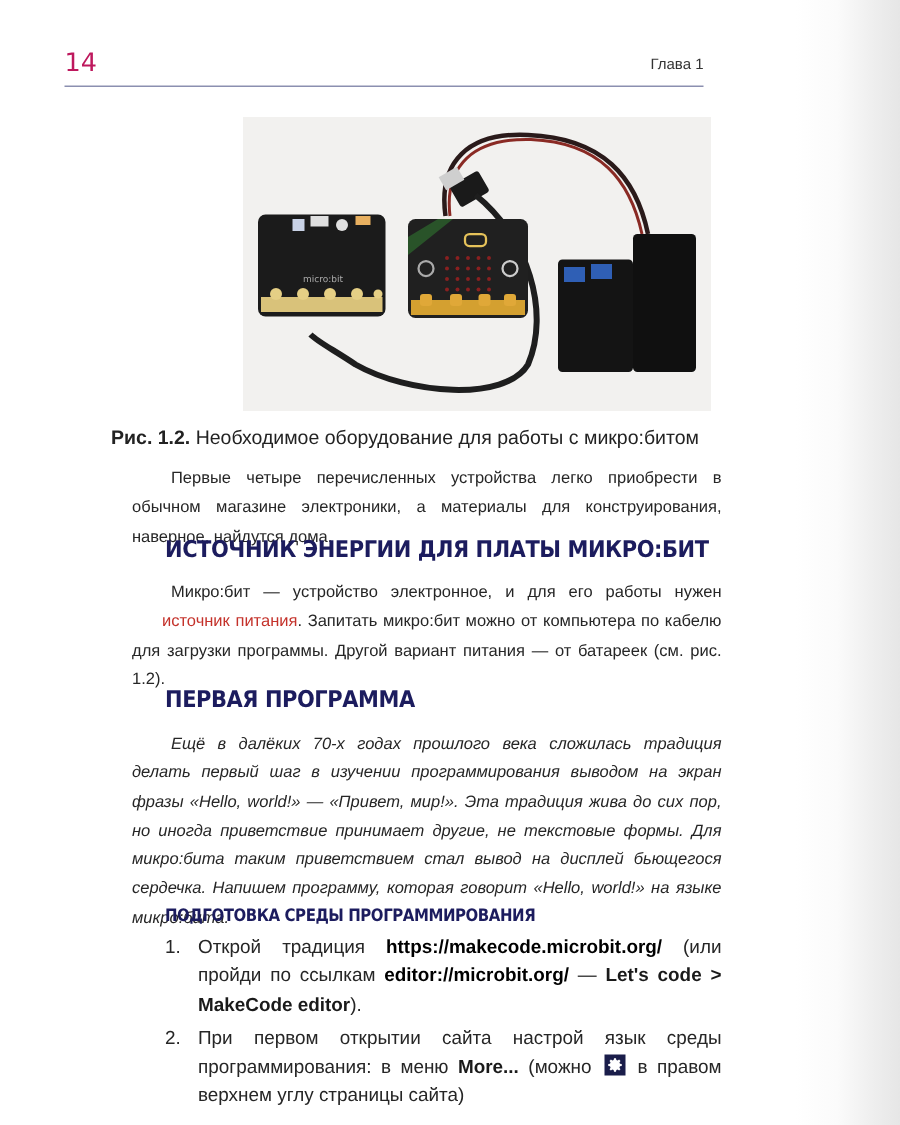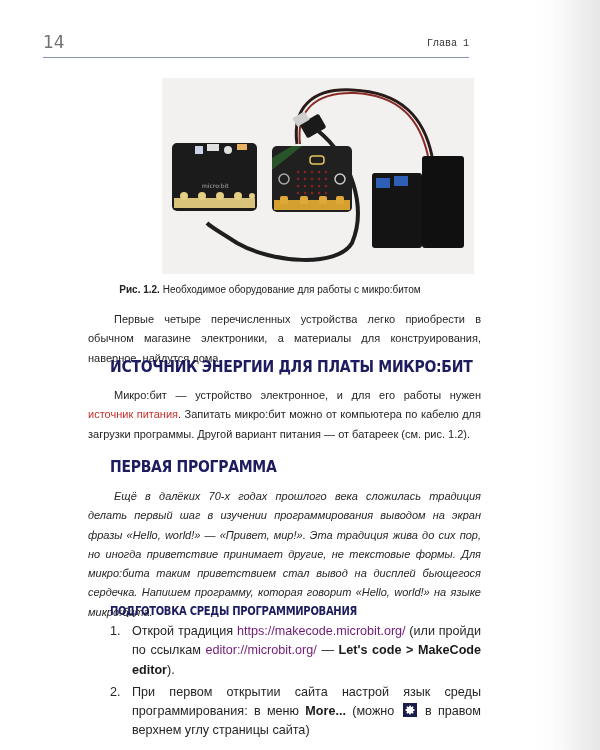--- a/index.html
+++ b/index.html
@@ -12,57 +12,57 @@
   }
   .page-shadow {
     position: absolute; top: 0; right: 0; width: 70px; height: 750px;
     background: linear-gradient(to right, #ffffff 0%, #fbfbfb 40%, #eeeeee 75%, #e6e6e6 100%);
   }
   .header {
     position: absolute; left: 43px; top: 32px; width: 426px; height: 25px;
     border-bottom: 1.5px solid #8b8fb0;
   }
   .page-number {
-    position: absolute; left: 0; top: 0; font-size: 17px; color: #737373;
+    position: absolute; left: 0; top: 0; font-size: 17px; color: #be185d;
     font-family: "DejaVu Sans", sans-serif;
   }
   .chapter-label {
     position: absolute; right: 0; top: 6px; font-size: 10px; color: #333;
-    font-family: Liberation Mono, monospace;
+    font-family: Liberation Sans, sans-serif;
   }
   .figure {
     position: absolute; left: 162px; top: 78px; width: 312px; height: 196px;
     background: #f3f2f1; overflow: hidden;
   }
   .figure svg { width: 100%; height: 100%; display: block; }
   .caption {
     position: absolute; left: 0; width: 540px; top: 284px; text-align: center;
-    font-size: 10px; font-family: "Liberation Sans", sans-serif; color: #222;
+    font-size: 13px; font-family: "Liberation Sans", sans-serif; color: #222;
   }
   .caption b { font-weight: bold; }
   .text-block {
     position: absolute; left: 88px; width: 393px;
     font-family: "Liberation Sans", sans-serif;
     font-size: 11px; line-height: 19.3px; text-align: justify; color: #262626;
   }
   .text-block p { margin: 0; text-indent: 26px; }
   .h2 {
     position: absolute; left: 110px;
     font-family: "DejaVu Sans", sans-serif; font-weight: bold;
     font-size: 14px; color: #1c1c5e; letter-spacing: -0.3px;
     transform: scaleY(1.1); transform-origin: left top;
   }
   .h3 {
     position: absolute; left: 110px;
     font-family: "DejaVu Sans", sans-serif; font-weight: bold;
     font-size: 10px; color: #1c1c5e; letter-spacing: -0.3px;
     transform: scaleY(1.15); transform-origin: left top;
   }
-  .accent { color: #c4322b; }
-  .link { color: #701a75; font-weight: normal; }
+  .accent { color: #c4322b; margin-left: 20px; }
+  .link { color: #000000; font-weight: bold; }
   .bold { font-weight: bold; color: #1a1a1a; }
   .list {
     position: absolute; left: 110px; width: 371px; margin: 0; padding: 0;
     list-style: none; font-family: "Liberation Sans", sans-serif;
     font-size: 12.6px; line-height: 19.3px; color: #262626; text-align: justify;
   }
   .list li { position: relative; padding-left: 22px; margin-bottom: 3px; }
   .list .num { position: absolute; left: 0; top: 0; }
   .gear {
     display: inline-block; width: 14px; height: 14px; background: #1a1d4a;

